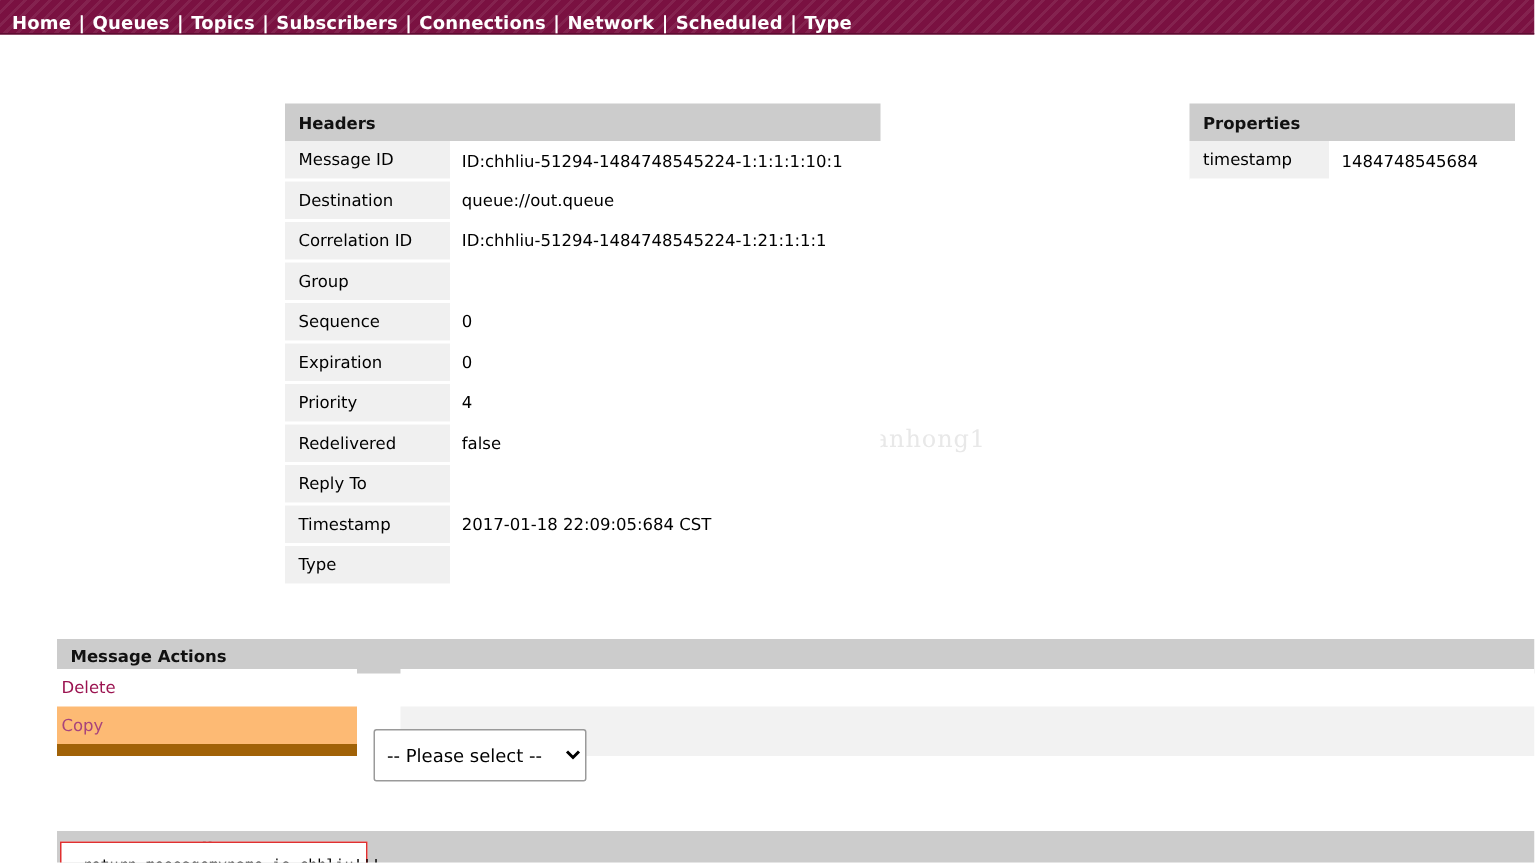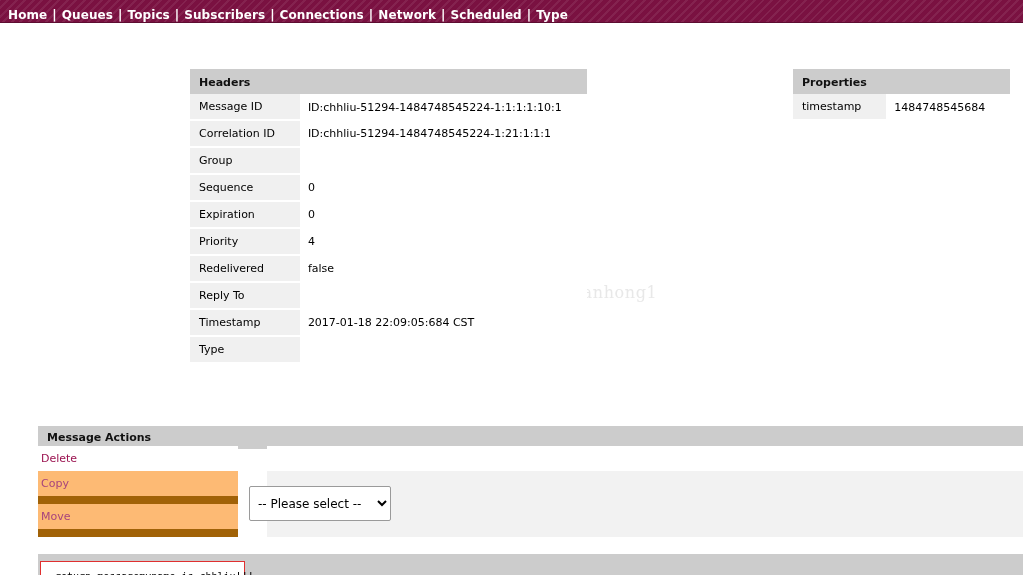--- a/index.html
+++ b/index.html
@@ -221,20 +221,24 @@
 <div id="content">
 
   <table id="headers-table">
     <tbody>
       <tr class="sec-head">
         <td colspan="2">Headers</td>
       </tr>
       <tr class="kv-row">
         <td class="k">Message ID</td>
         <td class="v">ID:chhliu-51294-1484748545224-1:1:1:1:10:1</td>
+      </tr>
+      <tr class="kv-row">
+        <td class="k">Destination</td>
+        <td class="v">queue://out.queue</td>
       </tr>
       <tr class="kv-row">
         <td class="k">Correlation ID</td>
         <td class="v">ID:chhliu-51294-1484748545224-1:21:1:1:1</td>
       </tr>
       <tr class="kv-row">
         <td class="k">Group</td>
         <td class="v"></td>
       </tr>
       <tr class="kv-row">
@@ -288,26 +292,20 @@
         <a class="act-link">Delete</a>
       </div>
       <div class="act-cell-rest"></div>
     </div>
     <div class="act-row row-gray">
       <div class="act-cell-link">
         <a class="act-link soft">Copy</a>
       </div>
       <div class="act-cell-rest"></div>
     </div>
-    <div class="act-row row-gray">
-      <div class="act-cell-link">
-        <a class="act-link soft">Move</a>
-      </div>
-      <div class="act-cell-rest"></div>
-    </div>
   </div>
 
   <div id="select-wrap">
     <select id="queue-select">
       <option>-- Please select --</option>
     </select>
   </div>
 
   <div id="details-head">Message Details</div>
   <div id="details-body">

